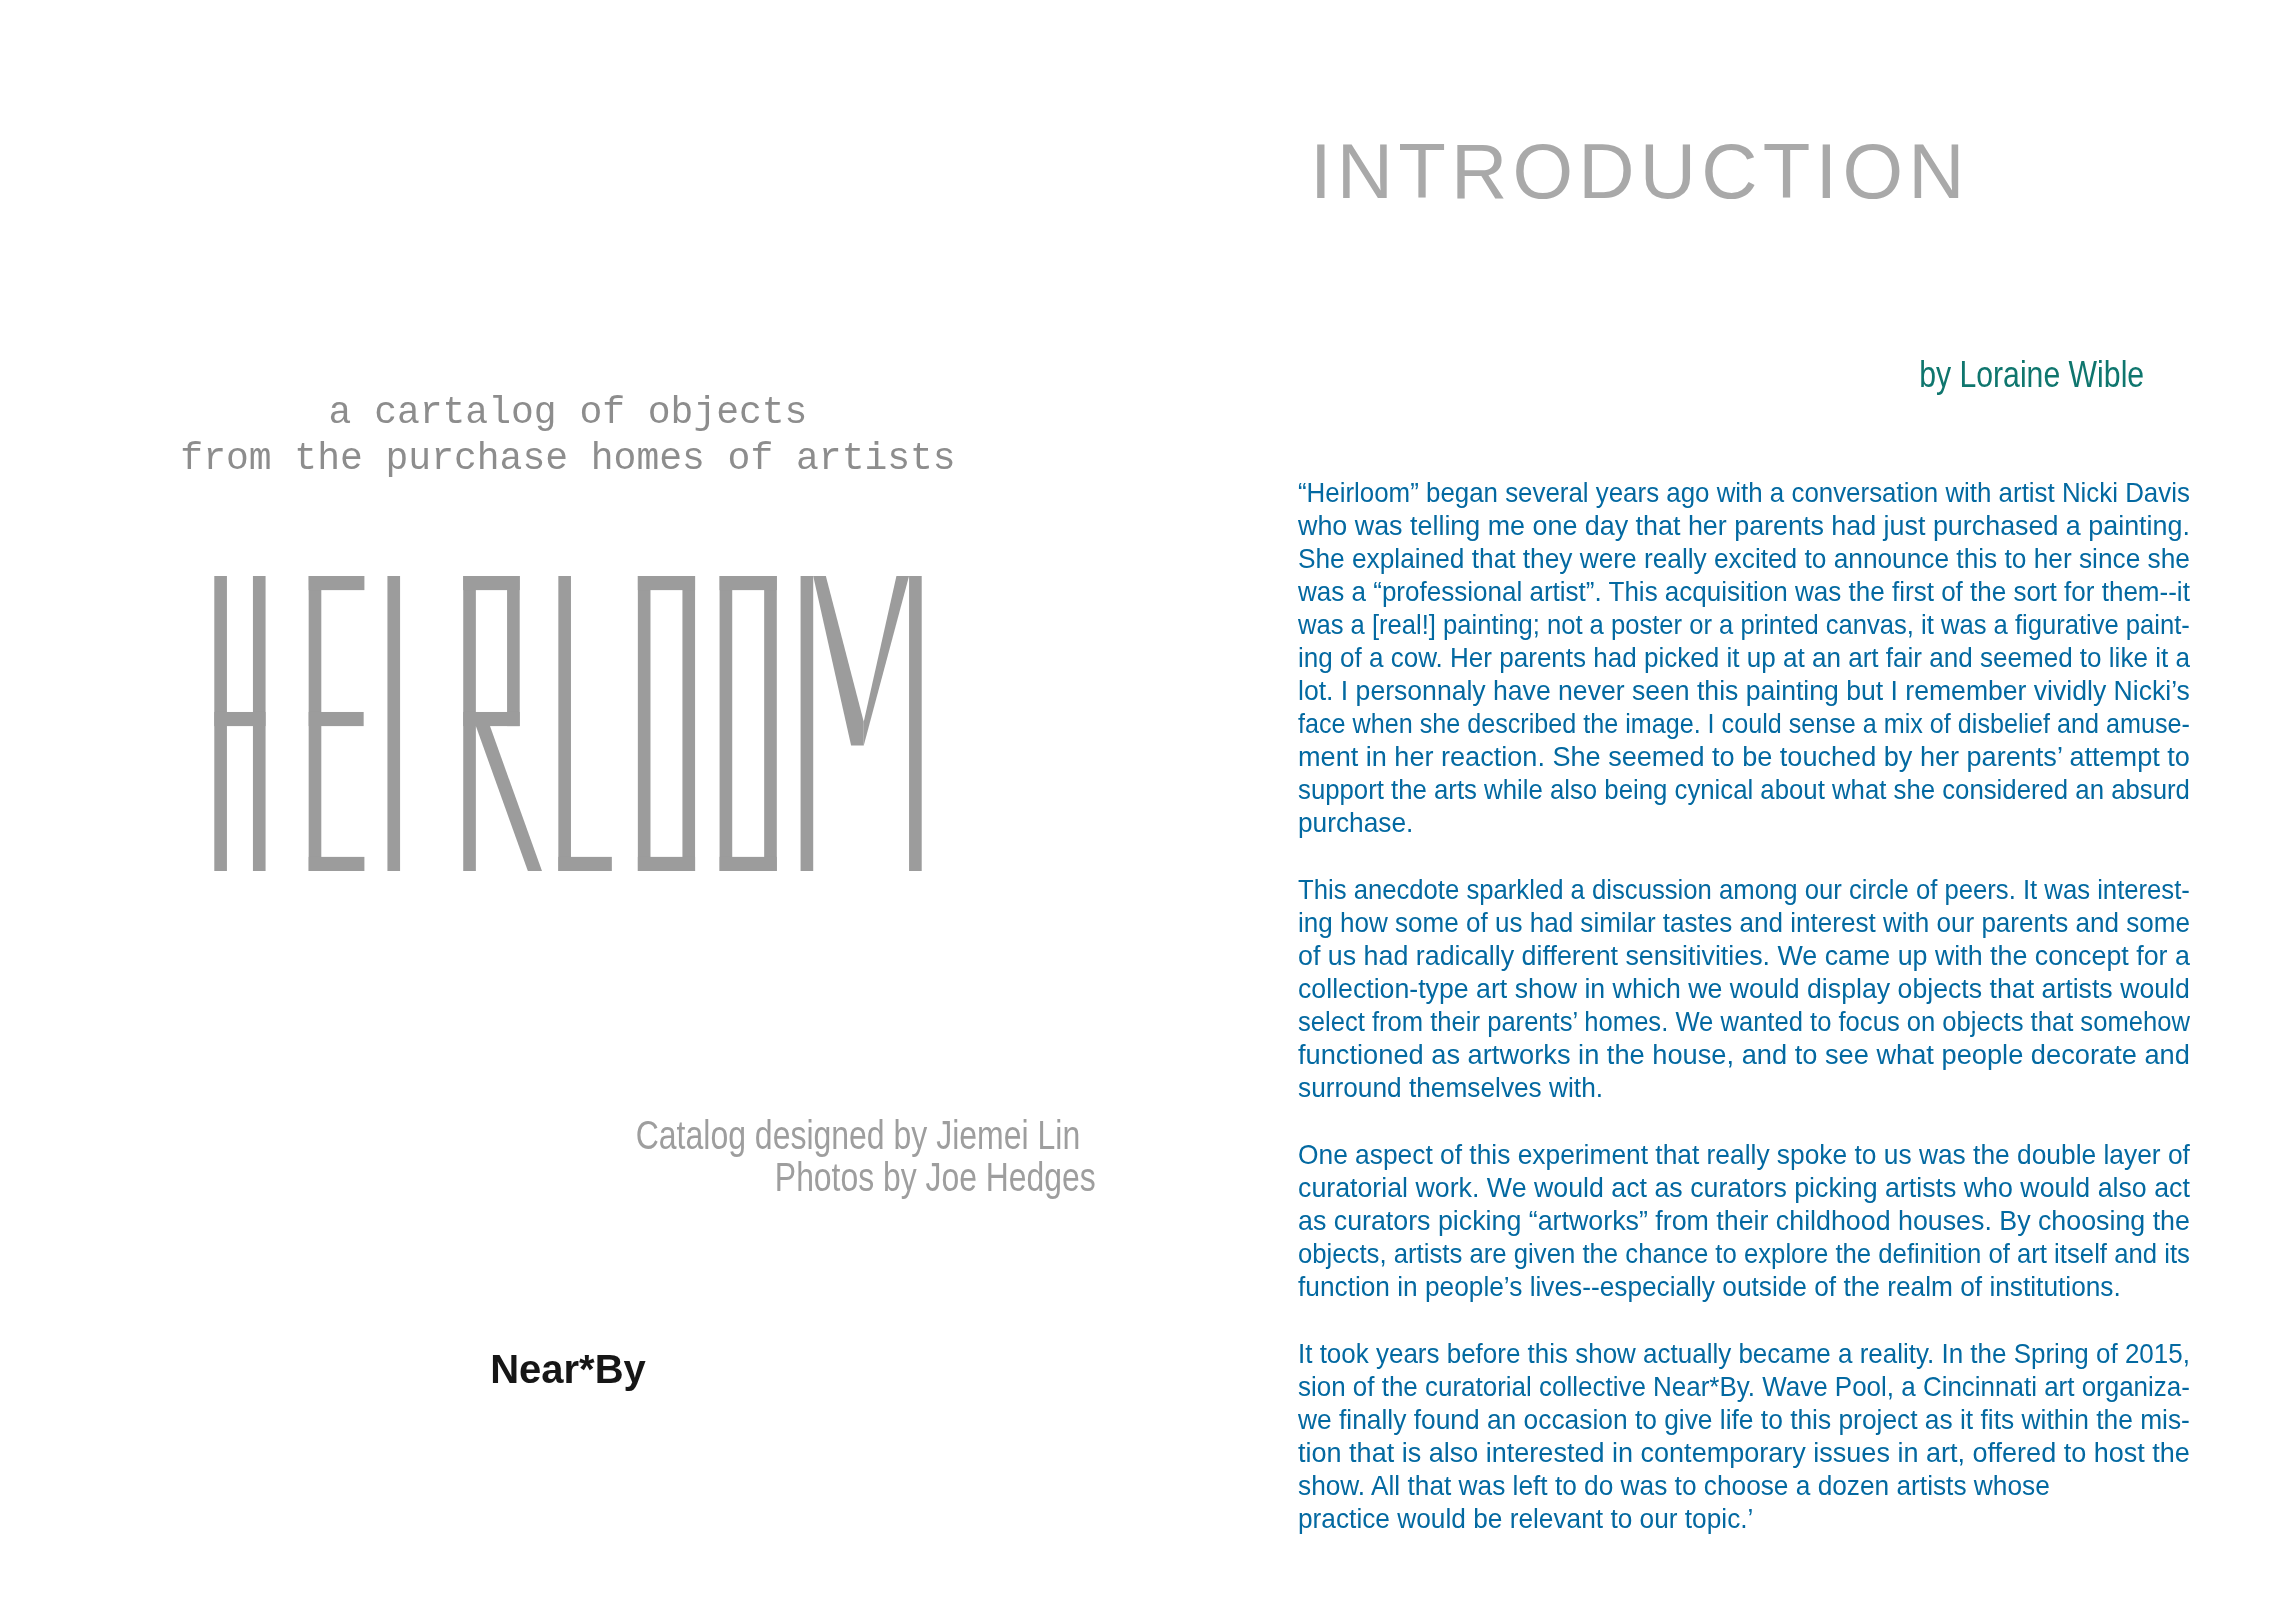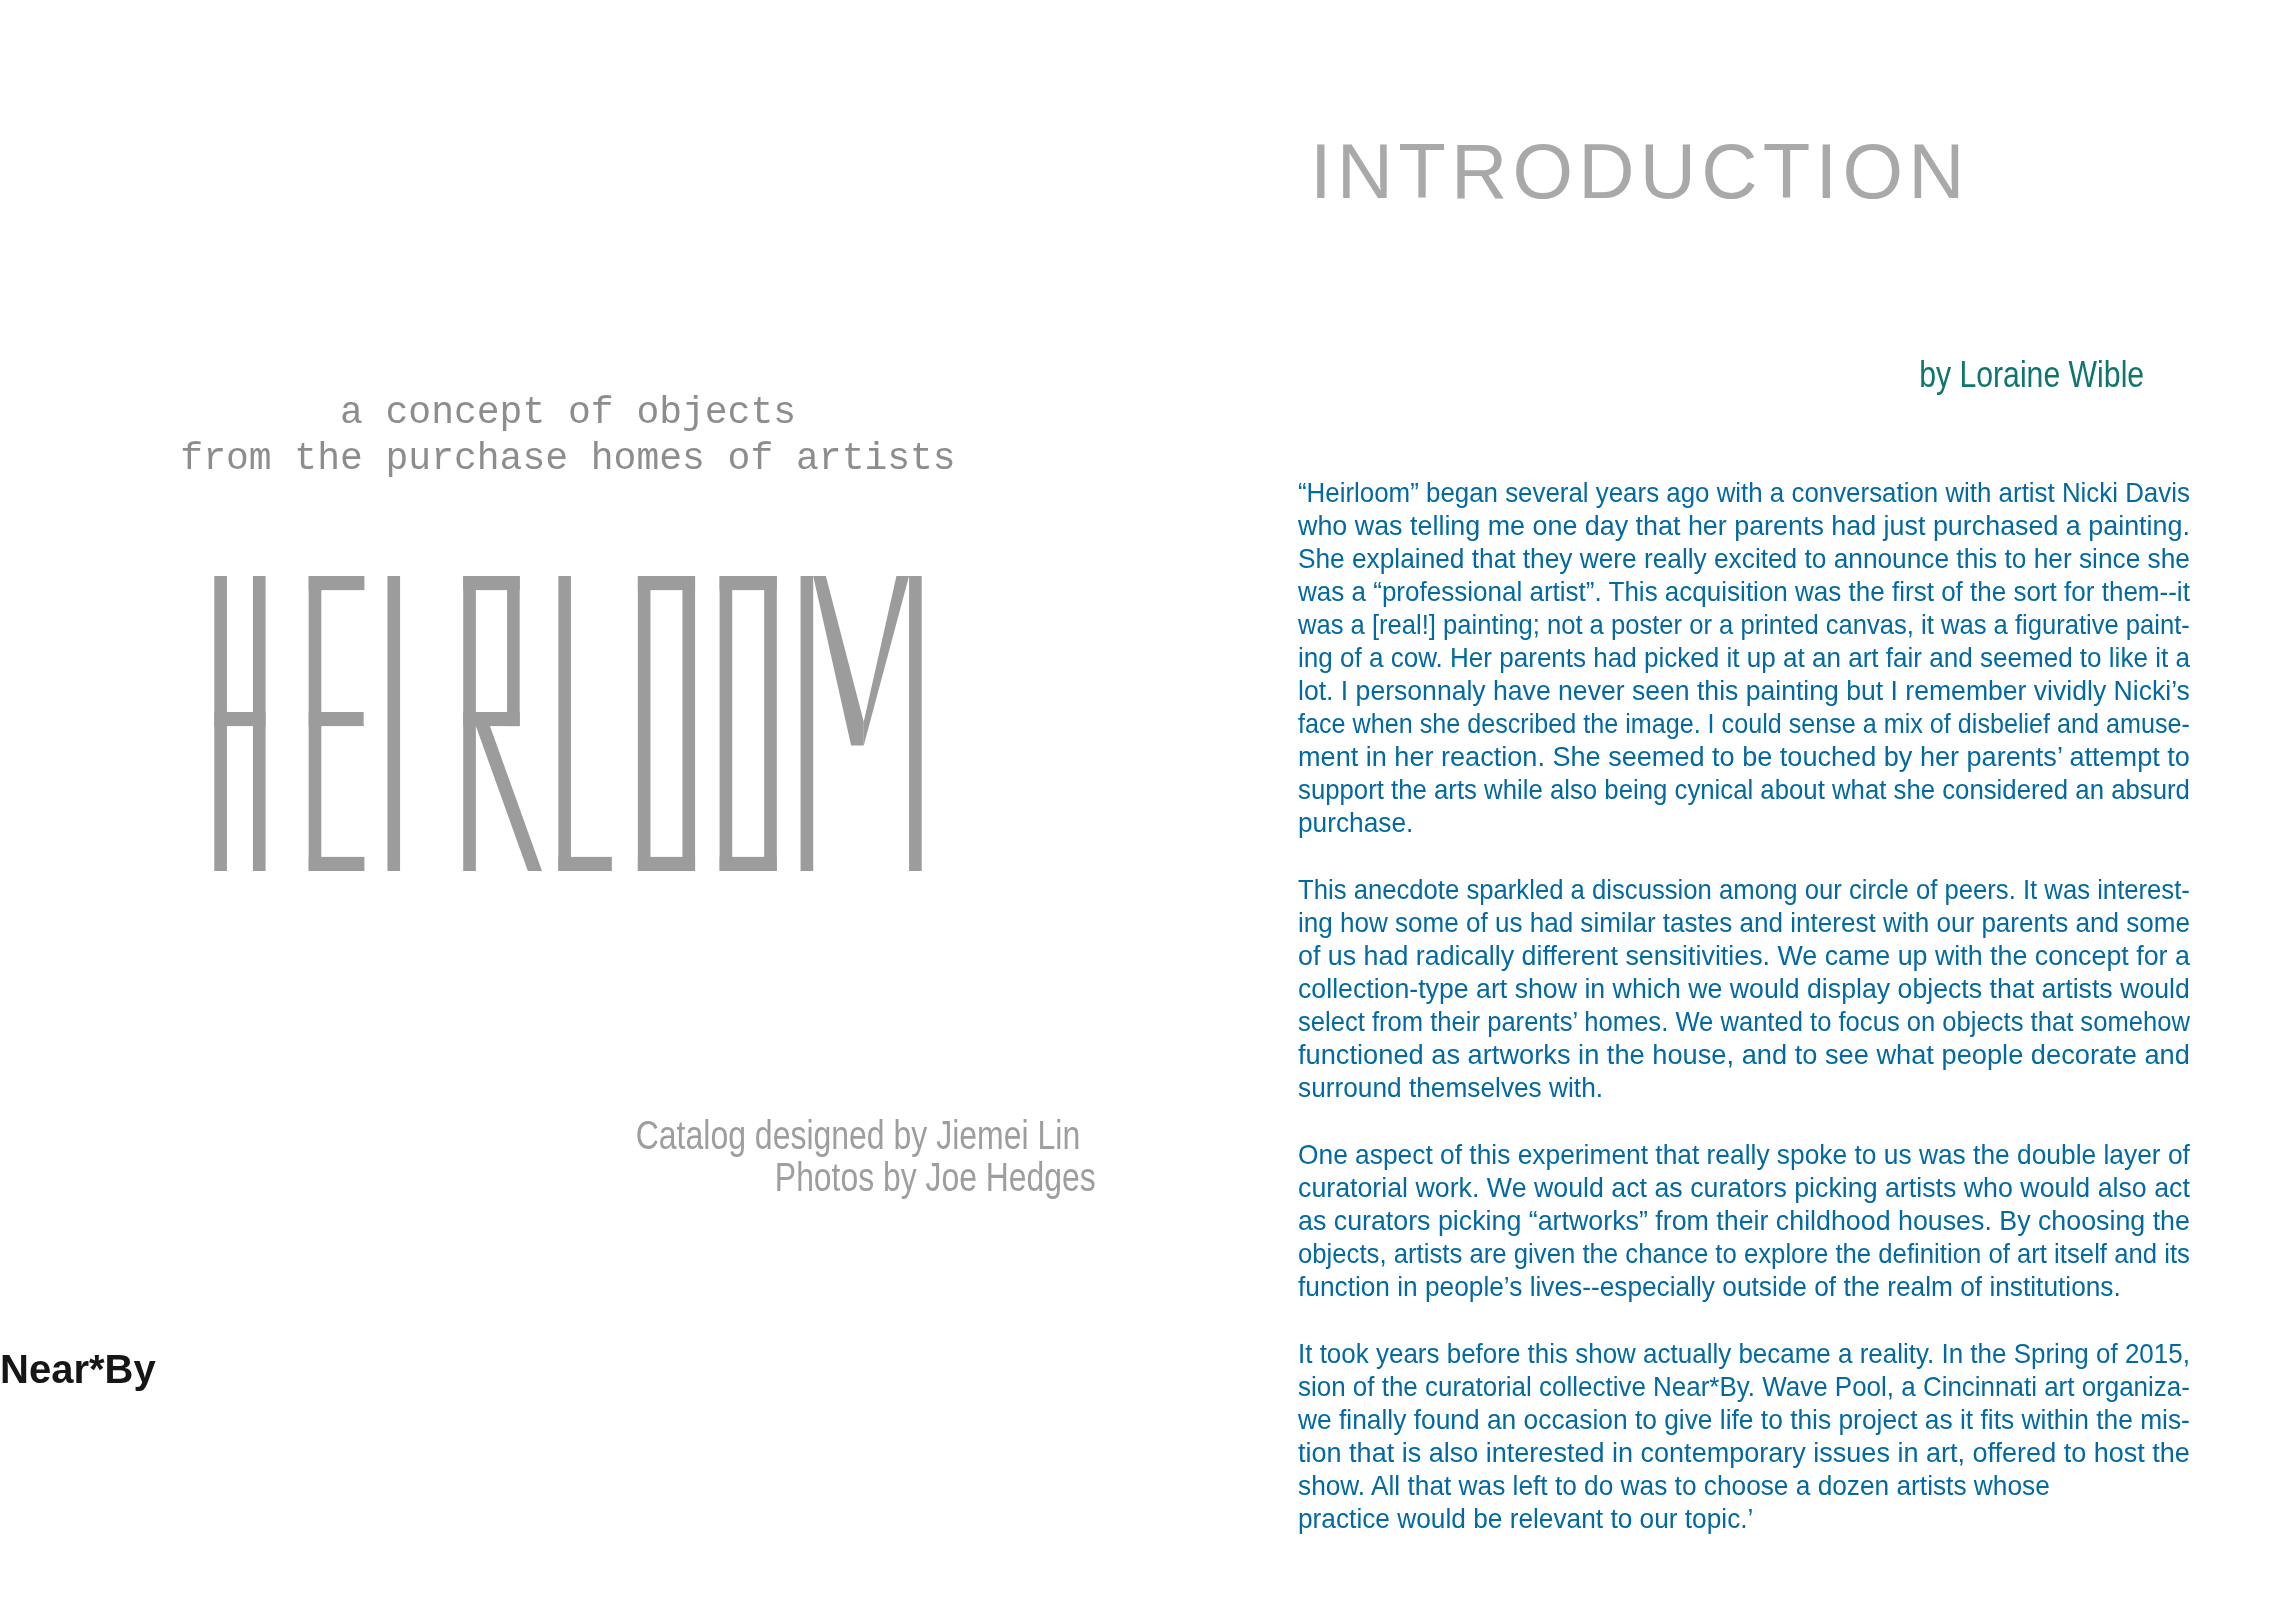--- a/index.html
+++ b/index.html
@@ -22,21 +22,21 @@
   }
   .logo-svg { position:absolute; left:214px; top:576px; }
   .credits {
     position:absolute; top:1113px; left:0; width:1136px;
     color:#9e9e9e; font-size:40px;
   }
   .credits .line { height:42px; text-align:right; white-space:nowrap;margin-left:20px; }
   .credits .line > span { display:inline-block; white-space:nowrap; transform-origin:50% 50%; line-height:42px; }
   .publisher {
     position:absolute; top:1347px; left:0; width:1136px;
-    text-align:left; color:#161616; font-weight:bold;
+    text-align:center; color:#161616; font-weight:bold;
     font-size:40px; line-height:45px;
   }
 
   
   .heading {
     position:absolute; left:174px; top:89px;
     color:#a9a9a9; font-size:78px; letter-spacing:5.2px;
   }
   .heading .line { height:93px; white-space:nowrap; }
   .heading .line > span { display:inline-block; white-space:nowrap; transform-origin:0 50%; line-height:93px; }
@@ -56,21 +56,21 @@
   .body-text .line > span { display:inline-block; white-space:nowrap; transform-origin:0 50%; line-height:33px; }
 </style>
 </head>
 <body>
 
 <div class="spread">
 
   <div class="page page-left">
 
     <div class="tagline">
-      <div>a concept of objects</div>
+      <div>a cartalog of objects</div>
       <div>from the purchase homes of artists</div>
     </div>
 
     <svg class="logo-svg" width="708" height="295" viewBox="0 0 952 397" role="img" aria-label="HEIRLOOM">
       <g fill="#9c9c9c">
 
         <rect x="0" y="0" width="17" height="397"></rect>
         <rect x="52" y="0" width="17" height="397"></rect>
         <rect x="0" y="183" width="69" height="19"></rect>
 

